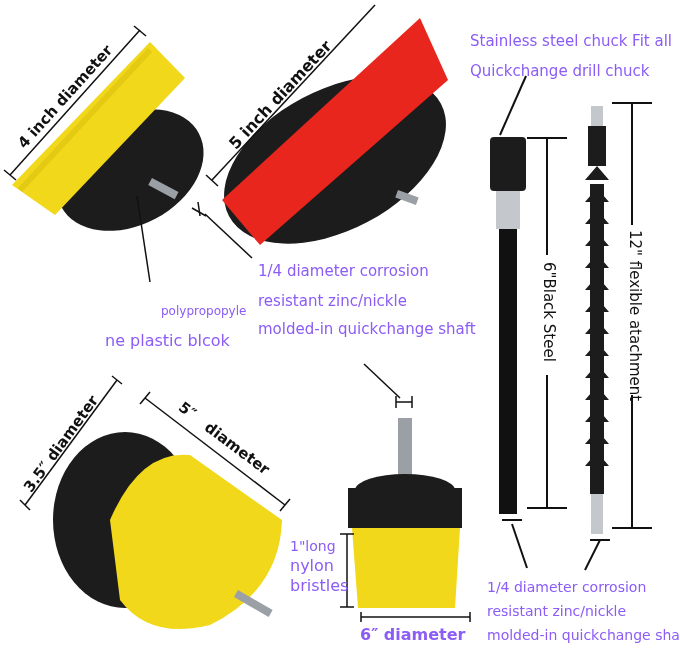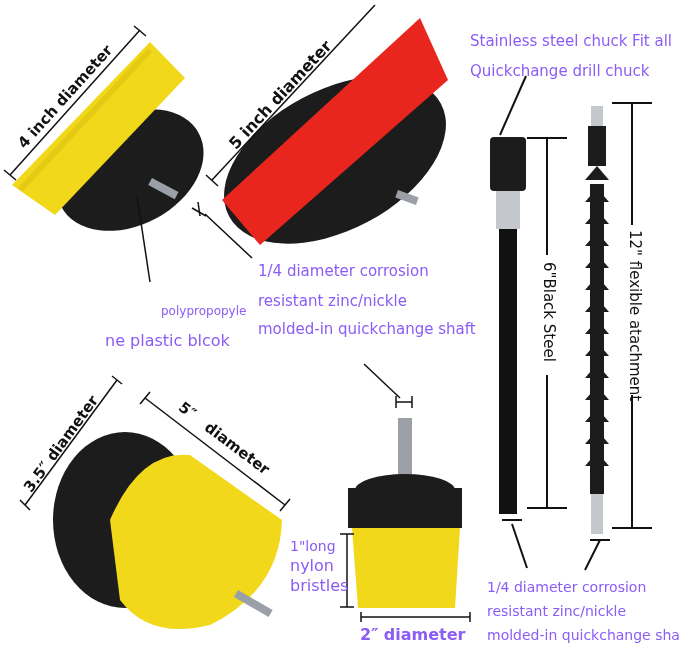--- a/index.html
+++ b/index.html
@@ -119,20 +119,20 @@
 <div class="lbl" style="left:105px;top:328px;font-size:16px;">ne plastic blcok</div>
 
 <div class="rot" style="left:20px;top:485px;transform:rotate(-54deg);">3.5″ diameter</div>
 <div class="rot" style="left:186px;top:398px;transform:rotate(37deg);">5″</div>
 <div class="rot" style="left:212px;top:418px;transform:rotate(37deg);">diameter</div>
 
 <div class="lbl" style="left:290px;top:536px;font-size:14px;line-height:20px;">1"long</div>
 <div class="lbl" style="left:290px;top:556px;font-size:16px;line-height:20px;">nylon</div>
 <div class="lbl" style="left:290px;top:576px;font-size:16px;line-height:20px;">bristles</div>
 
-<div class="lbl" style="left:360px;top:622px;font-size:16px;font-weight:bold;">2″ diameter</div>
+<div class="lbl" style="left:360px;top:622px;font-size:16px;font-weight:bold;">6″ diameter</div>
 
 <div class="rot" style="left:558px;top:262px;transform:rotate(90deg);font-weight:normal;font-size:15px;">6"Black Steel</div>
 <div class="rot" style="left:644px;top:230px;transform:rotate(90deg);font-weight:normal;font-size:15px;">12" flexible atachment</div>
 
 <div class="lbl" style="left:487px;top:575px;font-size:14px;line-height:24px;">1/4 diameter corrosion</div>
 <div class="lbl" style="left:487px;top:599px;font-size:14px;line-height:24px;">resistant zinc/nickle</div>
 <div class="lbl" style="left:487px;top:623px;font-size:14px;line-height:24px;">molded-in quickchange shaft</div>
 
 </body></html>

